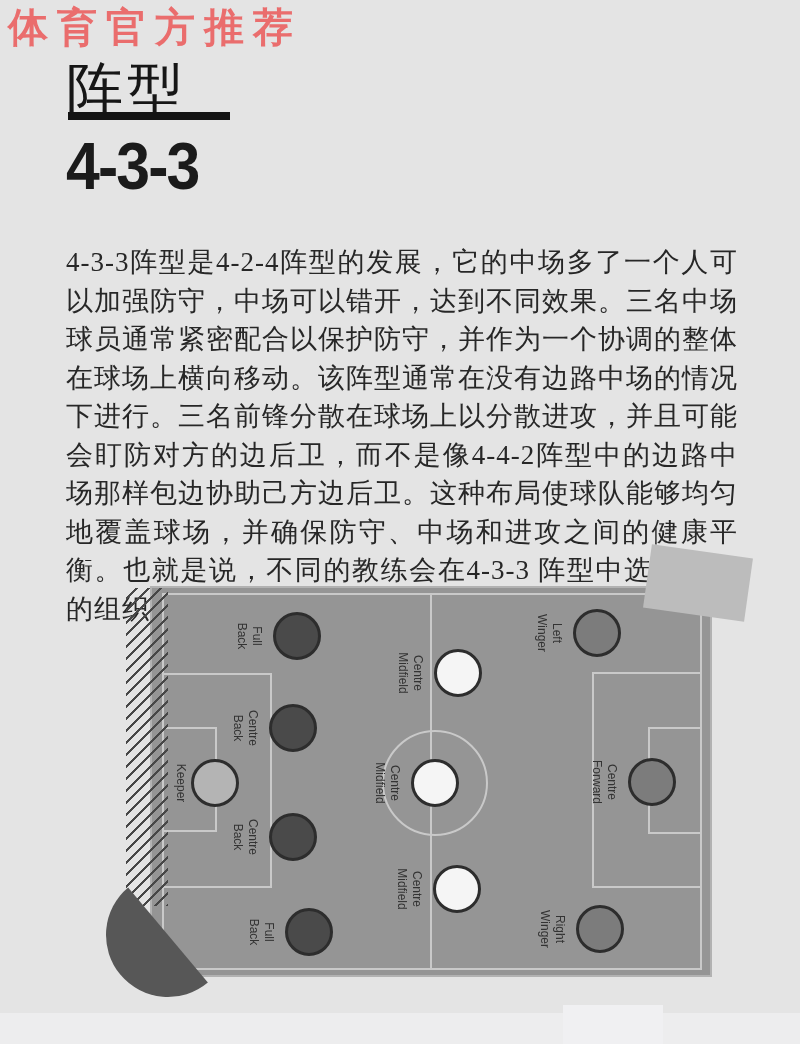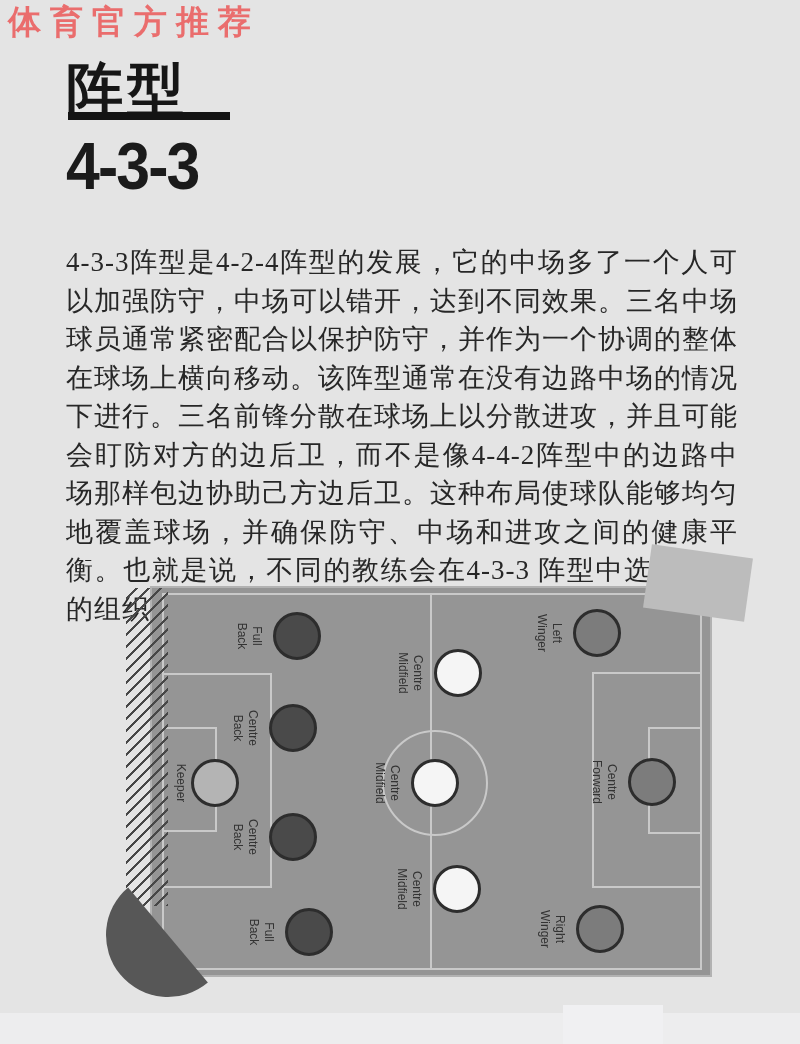--- a/index.html
+++ b/index.html
@@ -6,25 +6,25 @@
   html,body { background:#cfcfcf; }
   .page {
     position:relative; width:800px; height:1044px; overflow:hidden;
     background:#e4e4e4;
     font-family:"Liberation Sans", sans-serif;
   }
   
   .watermark {
     position:absolute; left:8px; top:0px;
     font-family:"Liberation Serif","DejaVu Serif",serif;
-    font-size:33px; letter-spacing:9px; font-weight:600;
+    font-size:40px; letter-spacing:9px; font-weight:600;
   }
   .title {
     position:absolute; left:66px; top:52px;
-    font-size:57px; font-weight:700; color:#161616; letter-spacing:4px;
+    font-size:57px; font-weight:400; color:#161616; letter-spacing:4px;
   }
   .title-underline {
     position:absolute; left:68px; top:112px; width:162px; height:8px; background:#141414;
   }
   .subtitle {
     position:absolute; left:66px; top:128px;
     font-size:66px; font-weight:800; color:#1b1b1b; letter-spacing:-2px;
     transform:scaleX(0.92); transform-origin:left center;
   }
   

